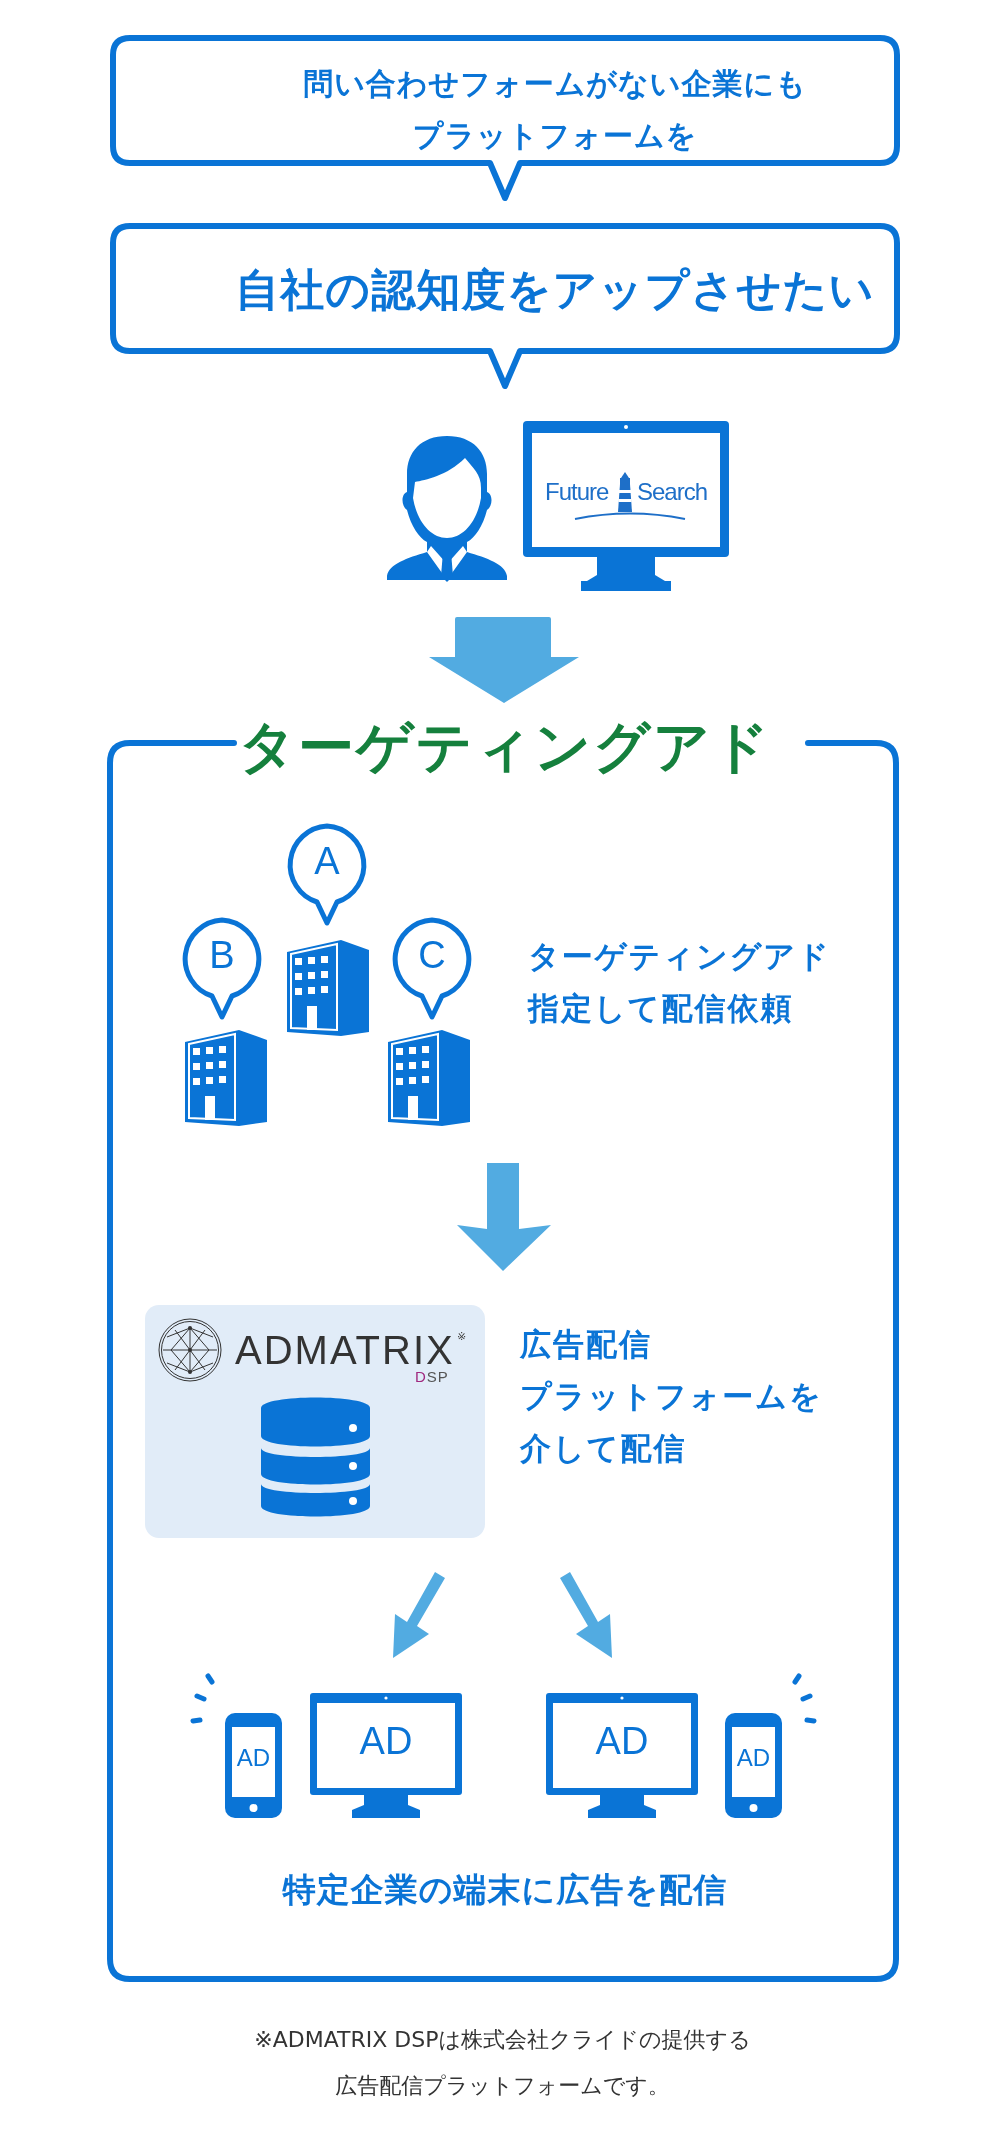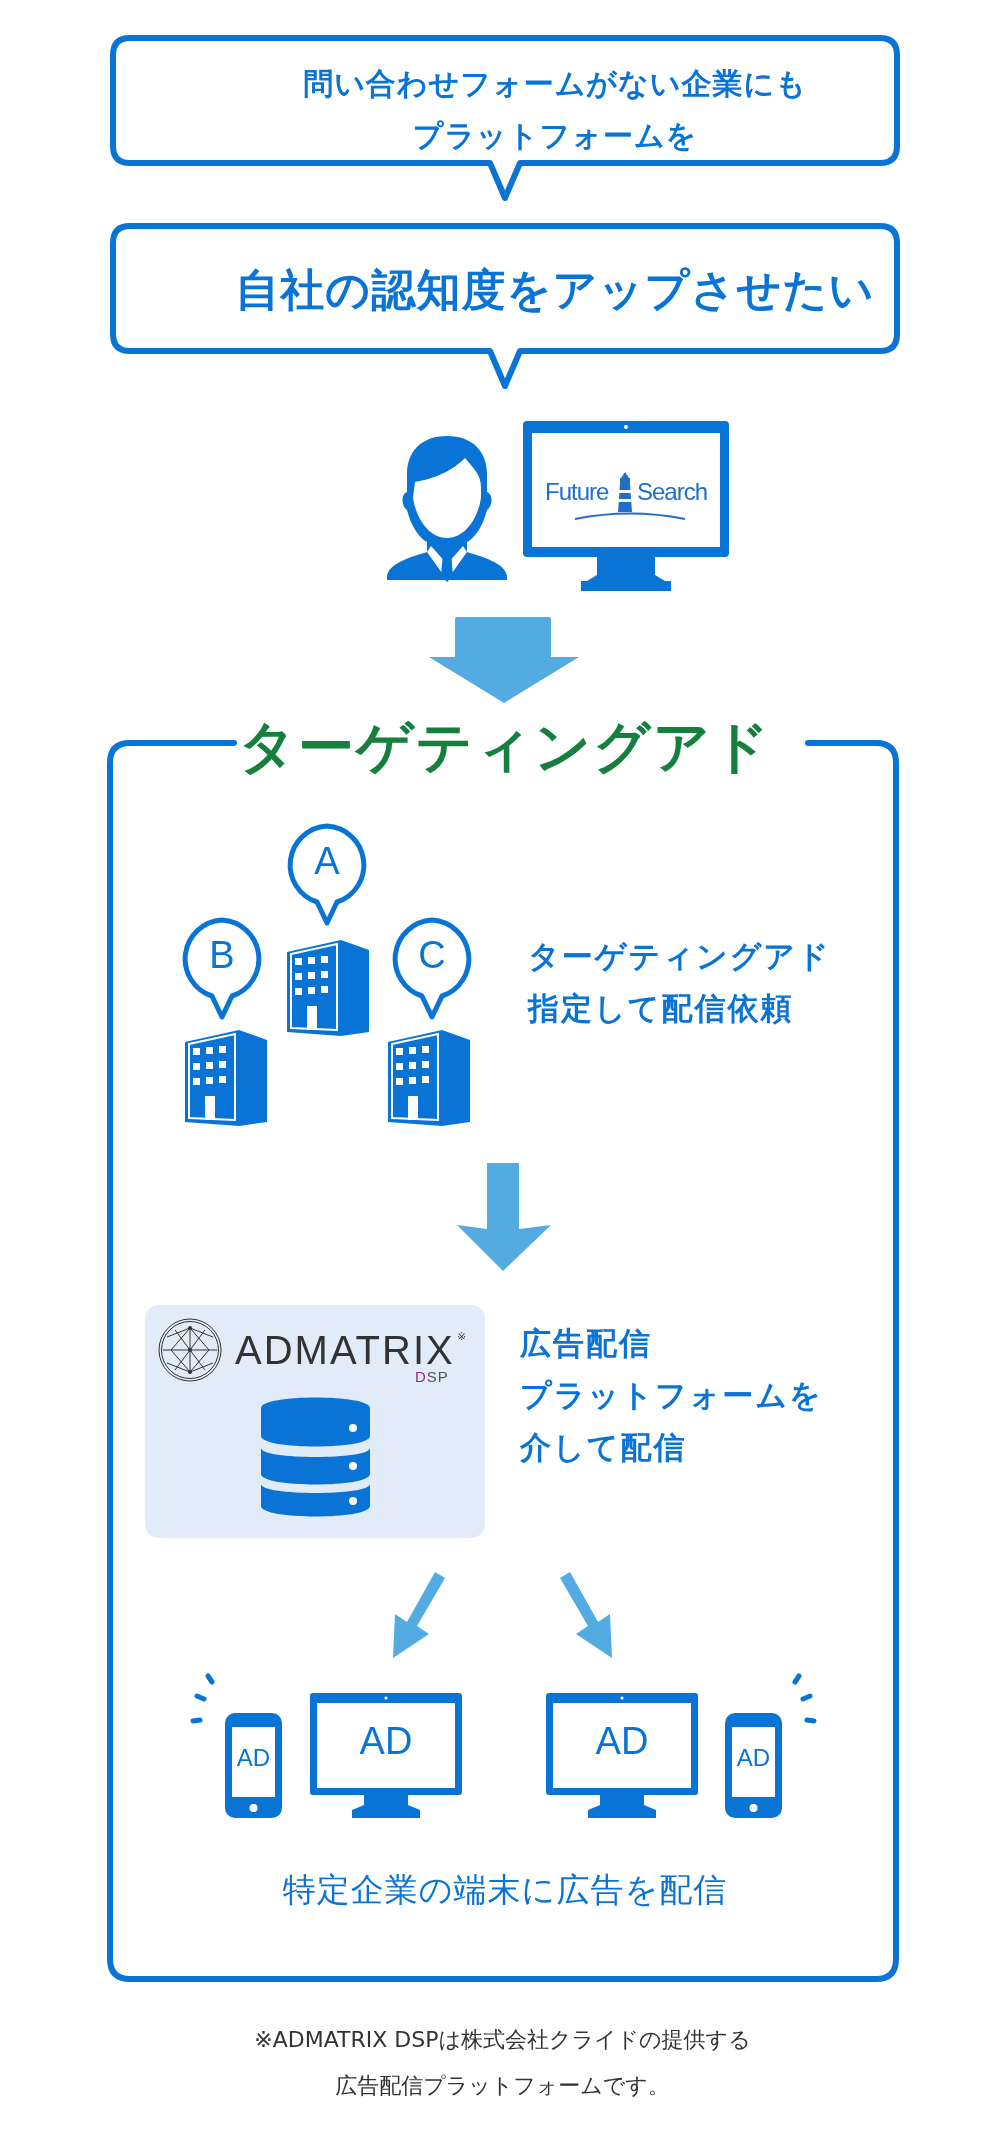--- a/index.html
+++ b/index.html
@@ -8,21 +8,21 @@
   .abs { position:absolute; }
   svg.abs { overflow:visible; }
   .bubble-text { position:absolute; left:110px; width:890px; text-align:center;
                  color:#0a74d6; font-weight:bold; font-size:30px; letter-spacing:1px; }
   .title { position:absolute; left:110px; width:790px; text-align:center; top:712px;
            color:#15803d; font-weight:bold; font-size:56px; letter-spacing:2px; line-height:70px; }
   .side-text { position:absolute; color:#0a74d6; font-weight:bold; font-size:31px;
                letter-spacing:2px; line-height:52px; }
   .line { display:block; white-space:nowrap; }
   .bottom-text { position:absolute; left:110px; width:790px; top:1868px; text-align:center;
-                 color:#0a74d6; font-weight:normal; font-size:33px; letter-spacing:1px; }
+                 color:#0a74d6; font-weight:bold; font-size:33px; letter-spacing:1px; }
   .footnote { position:absolute; left:0; width:1005px; top:2017px; text-align:center;
               color:#333333; font-size:22px; line-height:46px; }
   .panel { position:absolute; left:145px; top:1305px; width:340px; height:233px;
            background:#e1ecf8; border-radius:14px; }
   .admatrix { position:absolute; left:235px; top:1328px; font-family:"Liberation Sans", sans-serif;
               font-size:40px; letter-spacing:2px; color:#333; font-weight:normal; }
   .dsp { position:absolute; left:415px; top:1368px; font-family:"Liberation Sans", sans-serif;
          font-size:15px; color:#555; letter-spacing:1px; }
   .dsp .d { color:#a0287f; }
   .asterisk { position:absolute; left:457px; top:1330px; font-size:11px; color:#444; }
@@ -181,21 +181,21 @@
 
 <svg class="abs" style="left:261px;top:1390px" width="109" height="130" viewBox="0 0 109 130">
   <path d="M0,18 C0,4 109,4 109,18 L109,46 C109,60 0,60 0,46 Z" fill="#0a74d6"></path>
   <path d="M0,58 C0,70 109,70 109,58 L109,84 C109,98 0,98 0,84 Z" fill="#0a74d6"></path>
   <path d="M0,94 C0,106 109,106 109,94 L109,116 C109,130 0,130 0,116 Z" fill="#0a74d6"></path>
   <circle cx="92" cy="38" r="4" fill="#fff"></circle>
   <circle cx="92" cy="76" r="4" fill="#fff"></circle>
   <circle cx="92" cy="111" r="4" fill="#fff"></circle>
 </svg>
 
-<div class="side-text" style="left:520px;top:1318px;font-family:Liberation Serif, serif;">
+<div class="side-text" style="left:520px;top:1318px;">
   <span class="line">広告配信</span>
   <span class="line">プラットフォームを</span>
   <span class="line">介して配信</span>
 </div>
 
 <svg class="abs" style="left:385px;top:1570px" width="62" height="92" viewBox="0 0 62 92">
   <path d="M50,2 L60,8 L32,56 L44,64 L8,88 L10,44 L22,52 Z" fill="#52abe1"></path>
 </svg>
 <svg class="abs" style="left:558px;top:1570px" width="62" height="92" viewBox="0 0 62 92">
   <path d="M12,2 L2,8 L30,56 L18,64 L54,88 L52,44 L40,52 Z" fill="#52abe1"></path>

